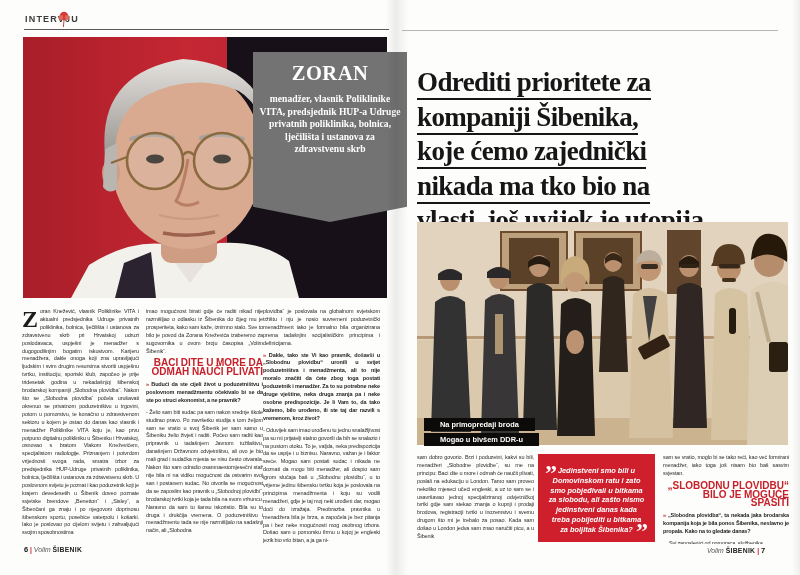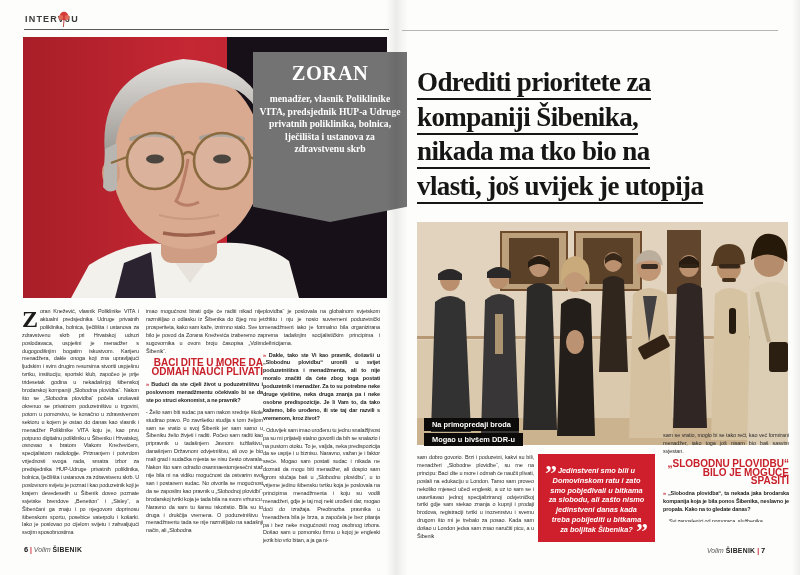--- a/index.html
+++ b/index.html
@@ -43,21 +43,21 @@
   
   .head-rule{left:402px;top:30px;width:376px;height:1px;background:#b5b5b5;}
   .headline{left:417px;top:38px;width:372px;font-family:"Liberation Serif",serif;
             font-weight:bold;color:#161616;margin-top:29px;}
   .hl-row{height:34.6px;}
   .hl-line{display:inline-block;font-size:27px;line-height:31px;letter-spacing:-0.6px;
            border-bottom:2.4px solid #161616;padding-bottom:0;white-space:nowrap;}
   .groupphoto{left:417px;top:222px;width:371px;height:223px;overflow:hidden;}
   .caption{left:424px;top:416px;width:120px;line-height:11px;}
   .caption span{display:inline-block;background:#0d0b09;color:#fff;font-size:7.4px;
-                font-weight:bold;padding:1px 8px;white-space:nowrap;}
+                font-weight:bold;padding:1px 16px;white-space:nowrap;}
   
   .pullquote{left:538px;top:454px;width:117px;height:88px;background:#d01f2c;
              box-sizing:border-box;padding:12px 9px 10px 9px;color:#fff;
              font-style:italic;font-weight:bold;font-size:7.4px;line-height:9.8px;
              text-align:center;}
   .pq-mark{position:absolute;font-family:"Liberation Serif",serif;font-style:normal;
            font-weight:bold;font-size:24px;line-height:14px;color:#fff;}
   .pq-open{left:7px;top:12px;}
   .pq-close{right:7px;bottom:4px;}
 </style>
@@ -152,20 +152,21 @@
   </div>
 
   <div class="abs fold"></div>
   <div class="abs edge-r"></div>
 
   <div class="abs head-rule"></div>
 
   <div class="abs headline">
     <div class="hl-row"><span class="hl-line">Odrediti prioritete za</span></div>
     <div class="hl-row"><span class="hl-line">kompaniji Šibenika,</span></div>
+    <div class="hl-row"><span class="hl-line">koje ćemo zajednički</span></div>
     <div class="hl-row"><span class="hl-line">nikada ma tko bio na</span></div>
     <div class="hl-row"><span class="hl-line">vlasti, još uvijek je utopija</span></div>
   </div>
 
   <div class="abs groupphoto">
     <svg width="371" height="223" viewBox="0 0 371 223">
       <rect width="371" height="223" fill="#efe2cb"></rect>
       <rect width="371" height="118" fill="#f6eedd"></rect>
       <rect x="84" y="10" width="66" height="58" fill="#cbb291" stroke="#6e4c33" stroke-width="2"></rect>
       <rect x="92" y="16" width="50" height="46" fill="#57402d"></rect>
@@ -251,21 +252,21 @@
   <div class="abs col" style="left:417px;top:454px;height:90px;">
     <p>sam dobro govorio. Brzi i poduzetni, kakvi su bili, menadžeri „Slobodne plovidbe“, su me na principu: Baci dite u more i odmah će naučit plivati, poslali na edukaciju u London. Tamo sam proveo nekoliko mjeseci učeći engleski, a uz to sam se i usavršavao jednoj specijaliziranoj odvjetničkoj tvrtki gdje sam stekao znanja o kupnji i prodaji brodova, registraciji tvrtki u inozemstvu i svemu drugom što mi je trebalo za posao. Kada sam došao u London jedva sam znao naručiti picu, a u Šibenik</p>
   </div>
 
   <div class="abs pullquote">
     <span class="pq-mark pq-open">”</span>
     <span>Jedinstveni smo bili u Domovinskom ratu i zato smo pobjeđivali u bitkama za slobodu, ali zašto nismo jedinstveni danas kada treba pobijediti u bitkama za boljitak Šibenika?</span>
     <span class="pq-mark pq-close">”</span>
   </div>
 
-  <div class="abs col" style="left:663px;top:432px;width:126px;height:90px;">
+  <div class="abs col" style="left:663px;top:454px;width:126px;height:90px;">
     <p>sam se vratio, moglo bi se tako reći, kao već formirani menadžer, iako toga još nisam bio baš sasvim svjestan.</p>
     <p class="subhead">„SLOBODNU PLOVIDBU“ BILO JE MOGUĆE SPASITI</p>
     <p class="bold"><span class="qmark">»</span> <span>„Slobodna plovidba“, ta nekada jaka brodarska kompanija koja je bila ponos Šibenika, neslavno je propala. Kako na to gledate danas?</span></p>
     <p style="text-indent:6px;">Svi zaposlenici od pomoraca, službenika</p>
   </div>
 
   <div class="abs footer" style="left:707px;top:546px;">
     <span class="mag-i">Volim</span>
     <span class="mag-b">ŠIBENIK</span>
     <span class="sep">|</span>

